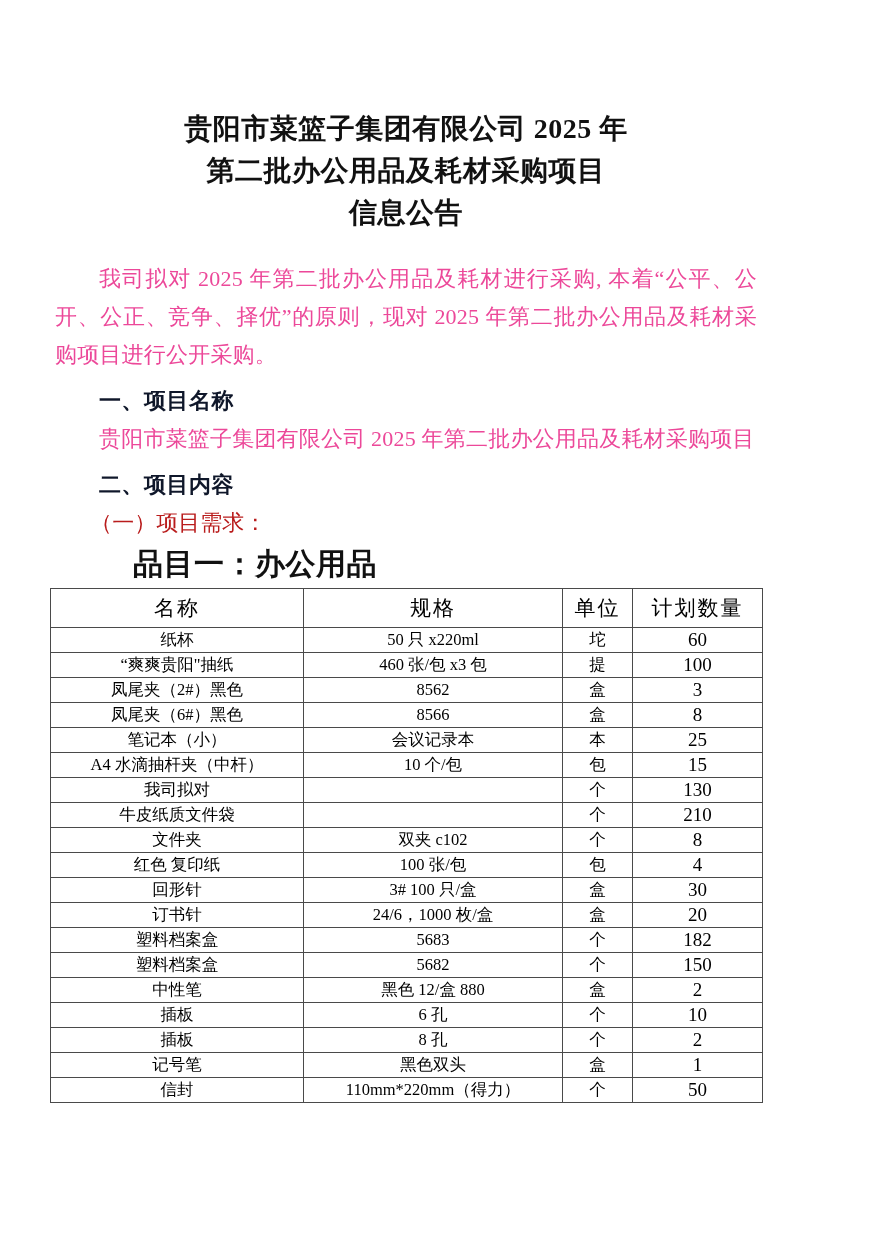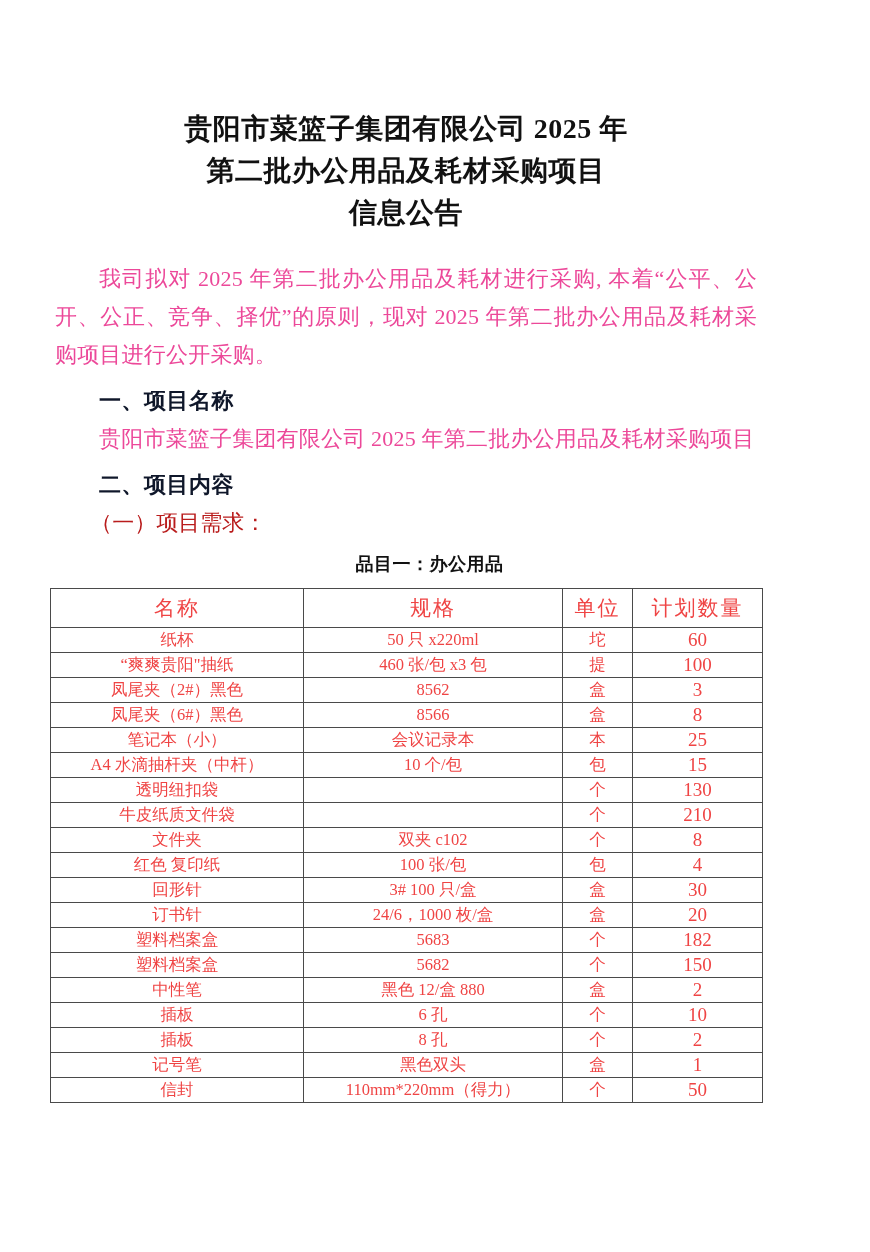--- a/index.html
+++ b/index.html
@@ -58,40 +58,39 @@
   }
   p.subsection {
     margin: 0;
     font-size: 22px;
     line-height: 38px;
     text-indent: 1.6em;
     color: #b91c1c;
   }
   h3.item-heading {
     margin: 4px 0 6px 0;
-    font-size: 18px;
+    font-size: 30px;
     line-height: 36px;
     font-weight: bold;
     text-indent: 2.6em;
     color: #111111;
     letter-spacing: 0.5px;
-    text-align: center;
   }
 
   
   .table-wrap {
     width: 712px;
     margin: 2px auto 0 auto;
   }
   table.goods {
     border-collapse: collapse;
     width: 100%;
     table-layout: fixed;
     font-size: 17px;
-    color: #ef4444;
+    color: #000000;
   }
   table.goods col.c-name  { width: 253px; }
   table.goods col.c-spec  { width: 259px; }
   table.goods col.c-unit  { width: 70px;  }
   table.goods col.c-qty   { width: 130px; }
 
   table.goods th,
   table.goods td {
     border: 1px solid #4a4a4a;
     text-align: center;
@@ -189,21 +188,21 @@
             <td class="cell-unit">本</td>
             <td class="cell-qty">25</td>
           </tr>
           <tr>
             <td class="cell-name">A4 水滴抽杆夹（中杆）</td>
             <td class="cell-spec">10 个/包</td>
             <td class="cell-unit">包</td>
             <td class="cell-qty">15</td>
           </tr>
           <tr>
-            <td class="cell-name">透明纽扣袋</td>
+            <td class="cell-name">我司拟对</td>
             <td class="cell-spec"></td>
             <td class="cell-unit">个</td>
             <td class="cell-qty">130</td>
           </tr>
           <tr>
             <td class="cell-name">牛皮纸质文件袋</td>
             <td class="cell-spec"></td>
             <td class="cell-unit">个</td>
             <td class="cell-qty">210</td>
           </tr>

